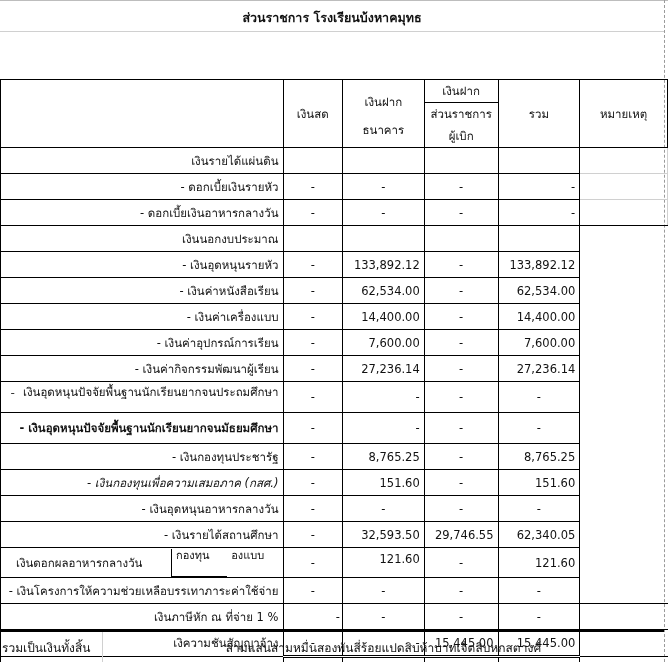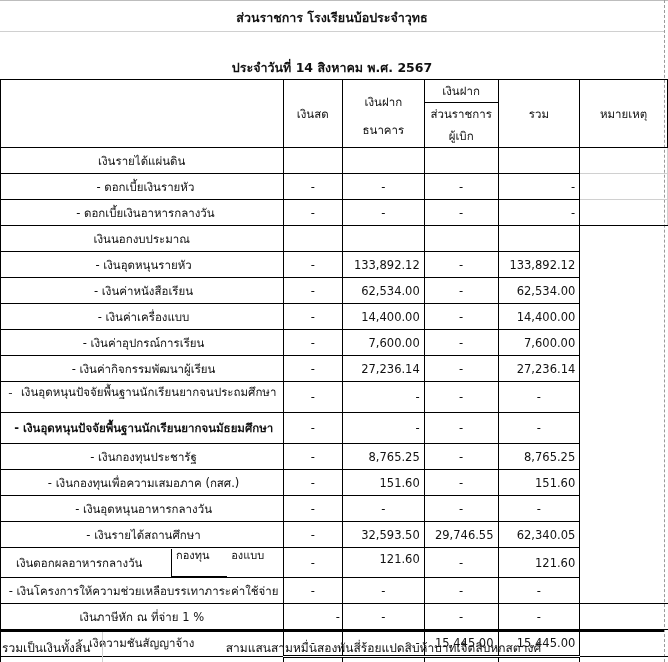--- a/index.html
+++ b/index.html
@@ -4,40 +4,39 @@
 <style>
   html, body { margin:0; padding:0; background:#fff; }
   body { width:668px; height:662px; overflow:hidden; position:relative; font-family:"DejaVu Sans", sans-serif; color:#111; }
   .sheet { position:absolute; left:0; top:0; width:668px; height:662px; }
   .gridline-top { position:absolute; left:0; top:0; width:668px; height:1px; background:#bdbdbd; }
   .page-break { position:absolute; left:664px; top:0; width:0; height:662px; border-left:1px dashed #9a9a9a; }
   .title-row { position:absolute; left:0; width:664px; height:26px; border-bottom:1px solid #d0d0d0; text-align:center; font-size:12.5px; line-height:26px; }
   .title-row.bold { font-weight:bold; }
   table.report { position:absolute; left:0; top:79px; border-collapse:collapse; table-layout:fixed; font-size:11.5px; }
   table.report td { border:1px solid #000; padding:0 4px; height:25px; white-space:nowrap; overflow:hidden; }
-  td.label { text-align:center; }
+  td.label { text-align:right; }
   td.num { text-align:right; padding-right:8px; }
   td.dash { text-align:center; }
   td.center { text-align:center; }
   td.light { border-color:#d0d0d0 !important; }
   .hdr td { height:auto; text-align:center; }
   .bottom-row { position:absolute; left:0; top:630px; width:664px; height:32px; border-top:2px solid #000; display:flex; font-size:12px; }
   .bottom-row .lbl { width:100px; border-right:1px solid #d0d0d0; line-height:32px; padding-left:2px; }
   .bottom-row .txt { flex:1; text-align:center; line-height:32px; }
   .double-b { border-bottom:3px double #000 !important; }
 </style>
 </head>
 <body>
 
 <div class="sheet">
   <div class="gridline-top"></div>
   <div class="page-break"></div>
 
-  <div class="title-row bold" style="top:5px;">ส่วนราชการ  โรงเรียนบ้อประจำวุทธ</div>
-  <div class="title-row bold" style="top:55px;border-bottom:none;">ประจำวันที่  14  สิงหาคม  พ.ศ. 2567</div>
+  <div class="title-row bold" style="top:5px;">ส่วนราชการ  โรงเรียนบ้งหาคมุทธ</div>
 
   <table class="report">
     <colgroup>
       <col style="width:280px">
         <col style="width:65px">
         <col style="width:76px">
         <col style="width:70px">
         <col style="width:76px">
         <col style="width:97px">
     </colgroup>
@@ -140,21 +139,21 @@
       <td class="dash">-</td>
     </tr>
     <tr>
       <td class="label" style="white-space:pre;"> - เงินกองทุนประชารัฐ</td>
       <td class="dash">-</td>
       <td class="num">8,765.25</td>
       <td class="dash">-</td>
       <td class="num">8,765.25</td>
     </tr>
     <tr>
-      <td class="label" style="height:20px;white-space:pre;"> - เงินกองทุนเพื่อความเสมอภาค (กสศ.)</td>
+      <td class="label" style="height:20px;white-space:pre;font-style:italic;"> - เงินกองทุนเพื่อความเสมอภาค (กสศ.)</td>
       <td class="dash">-</td>
       <td class="num">151.60</td>
       <td class="dash">-</td>
       <td class="num">151.60</td>
     </tr>
     <tr>
       <td class="label" style="height:20px;white-space:pre;margin-top:36px;"> - เงินอุดหนุนอาหารกลางวัน</td>
       <td class="dash">-</td>
       <td class="dash">-</td>
       <td class="dash">-</td>

